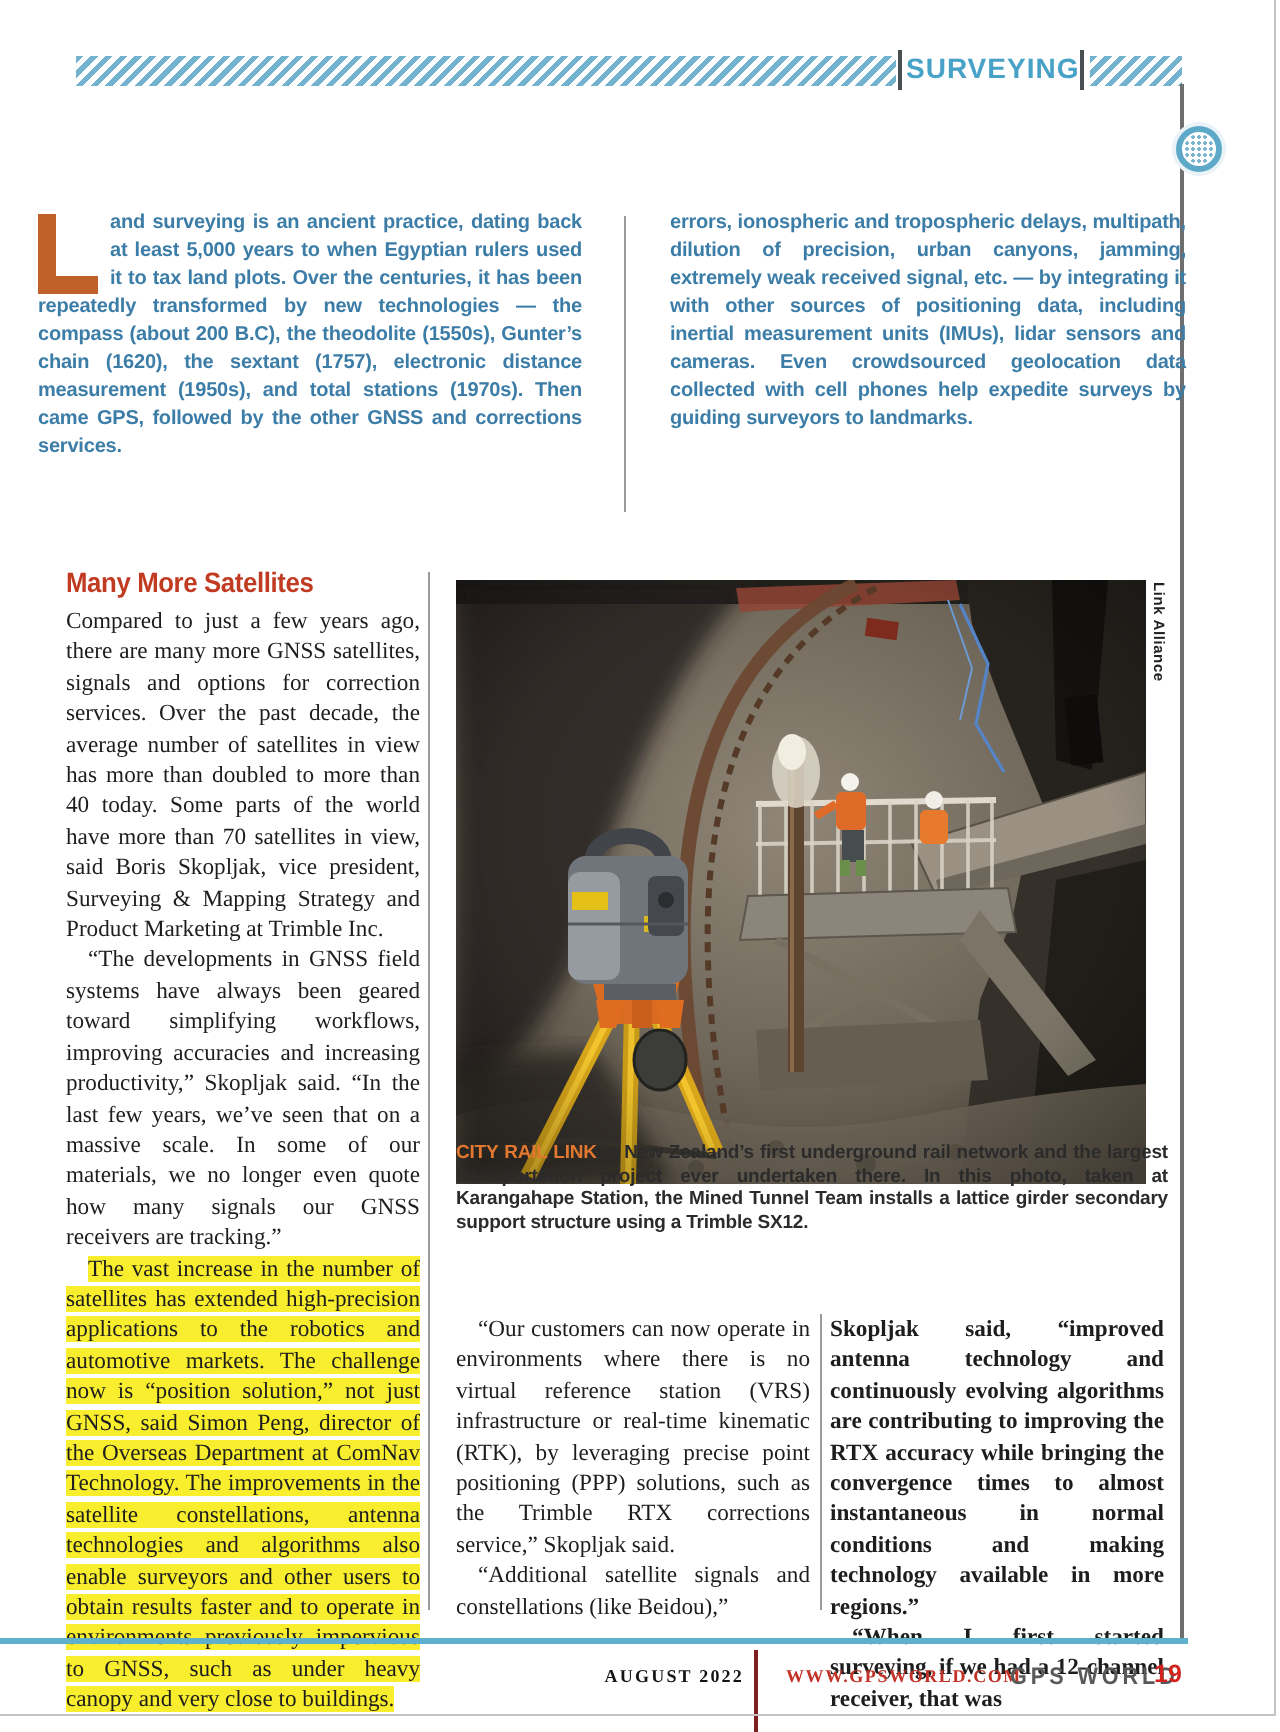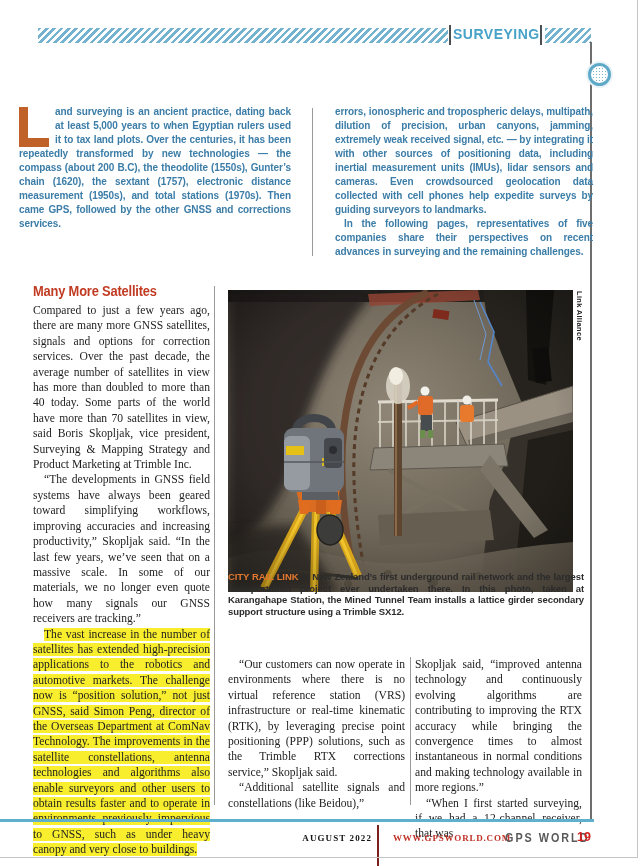--- a/index.html
+++ b/index.html
@@ -76,21 +76,20 @@
 
   <div class="abs intro" style="left:19px;top:105px;width:272px;">
     <p><span id="drop-cap">
           <span class="v"></span>
           <span class="h"></span>
         </span><span>and surveying is an ancient practice, dating back at least 5,000 years to when Egyptian rulers used it to tax land plots. Over the centuries, it has been repeatedly transformed by new technologies — the compass (about 200 B.C), the theodolite (1550s), Gunter’s chain (1620), the sextant (1757), electronic distance measurement (1950s), and total stations (1970s). Then came GPS, followed by the other GNSS and corrections services.</span></p>
   </div>
   <div class="vdiv abs" style="left:312px;top:108px;height:148px;"></div>
   <div class="abs intro" style="left:322px;top:105px;width:258px;margin-left:13px;">
     <p>errors, ionospheric and tropospheric delays, multipath, dilution of precision, urban canyons, jamming, extremely weak received signal, etc. — by integrating it with other sources of positioning data, including inertial measurement units (IMUs), lidar sensors and cameras. Even crowdsourced geolocation data collected with cell phones help expedite surveys by guiding surveyors to landmarks.</p>
-    <p class="ind">In the following pages, representatives of five companies share their perspectives on recent advances in surveying and the remaining challenges.</p>
   </div>
 
   <div id="article-heading" class="abs" style="left:33px;top:283px;">Many More Satellites</div>
   <div class="abs serif" style="left:33px;top:303px;width:177px;">
     <p>Compared to just a few years ago, there are many more GNSS satellites, signals and options for correction services. Over the past decade, the average number of satellites in view has more than doubled to more than 40 today. Some parts of the world have more than 70 satellites in view, said Boris Skopljak, vice president, Surveying &amp; Mapping Strategy and Product Marketing at Trimble Inc.</p>
     <p class="ind">“The developments in GNSS field systems have always been geared toward simplifying workflows, improving accuracies and increasing productivity,” Skopljak said. “In the last few years, we’ve seen that on a massive scale. In some of our materials, we no longer even quote how many signals our GNSS receivers are tracking.”</p>
     <p class="ind"><span class="hl">The vast increase in the number of satellites has extended high-precision applications to the robotics and automotive markets. The challenge now is “position solution,” not just GNSS, said Simon Peng, director of the Overseas Department at ComNav Technology. The improvements in the satellite constellations, antenna technologies and algorithms also enable surveyors and other users to obtain results faster and to operate in environments previously impervious to GNSS, such as under heavy canopy and very close to buildings.</span></p>
   </div>
   <div class="vdiv abs" style="left:214px;top:286px;height:519px;"></div>
 
@@ -208,21 +207,21 @@
 
   <div id="caption" class="abs" style="left:228px;top:571px;width:356px;">
     <span class="cap-label">CITY RAIL LINK</span><span> is New Zealand’s first underground rail network and the largest transportation project ever undertaken there. In this photo, taken at Karangahape Station, the Mined Tunnel Team installs a lattice girder secondary support structure using a Trimble SX12.</span>
   </div>
 
   <div class="abs serif" style="left:228px;top:657px;width:177px;">
     <p class="ind">“Our customers can now operate in environments where there is no virtual reference station (VRS) infrastructure or real-time kinematic (RTK), by leveraging precise point positioning (PPP) solutions, such as the Trimble RTX corrections service,” Skopljak said.</p>
     <p class="ind">“Additional satellite signals and constellations (like Beidou),”</p>
   </div>
   <div class="vdiv abs" style="left:410px;top:657px;height:148px;"></div>
-  <div class="abs serif" style="left:415px;top:657px;width:167px;">
+  <div class="abs serif" style="left:415px;top:657px;width:167px;font-weight:bold;">
     <p>Skopljak said, “improved antenna technology and continuously evolving algorithms are contributing to improving the RTX accuracy while bringing the convergence times to almost instantaneous in normal conditions and making technology available in more regions.”</p>
     <p class="ind">“When I first started surveying, if we had a 12-channel receiver, that was</p>
   </div>
 
   <div id="footer-line" class="abs" style="left:0;top:819px;width:594px;"></div>
   <div id="footer-date" class="abs" style="left:260px;top:833px;width:112px;">AUGUST 2022</div>
   <div id="footer-maroon" class="abs" style="left:377px;top:825px;height:41px;"></div>
   <div id="footer-website" class="abs" style="left:393px;top:833px;">WWW.GPSWORLD.COM</div>
   <div id="footer-magazine" class="abs" style="left:505px;top:831px;">GPS WORLD</div>
   <div id="footer-page" class="abs" style="left:577px;top:830px;">19</div>

